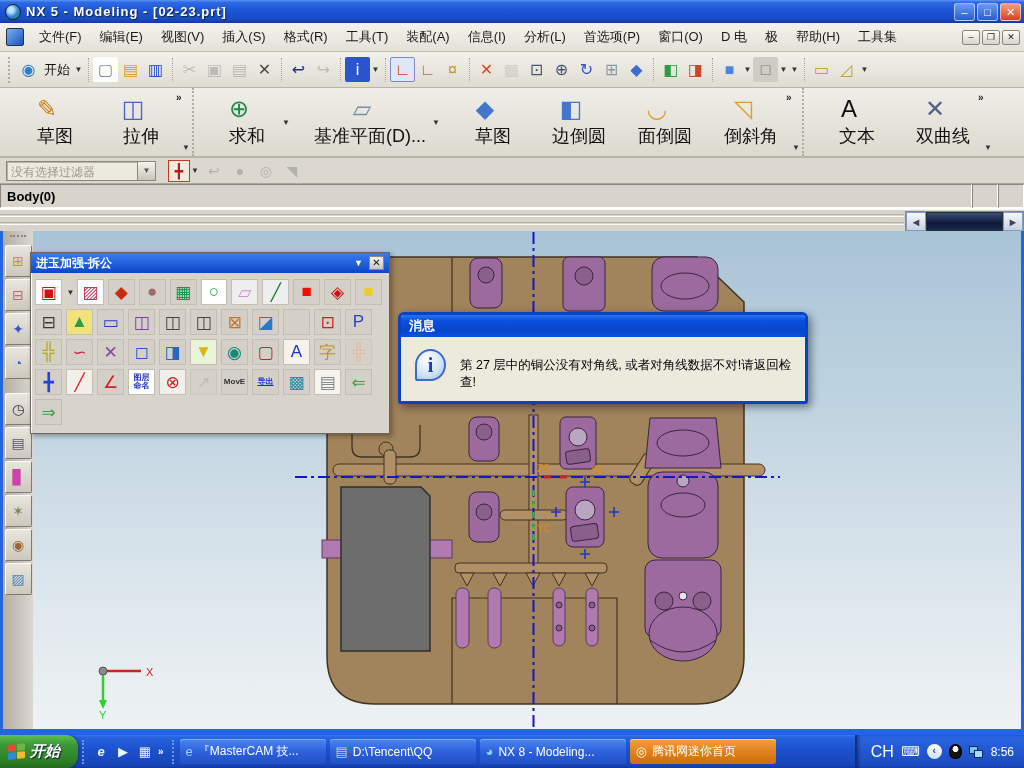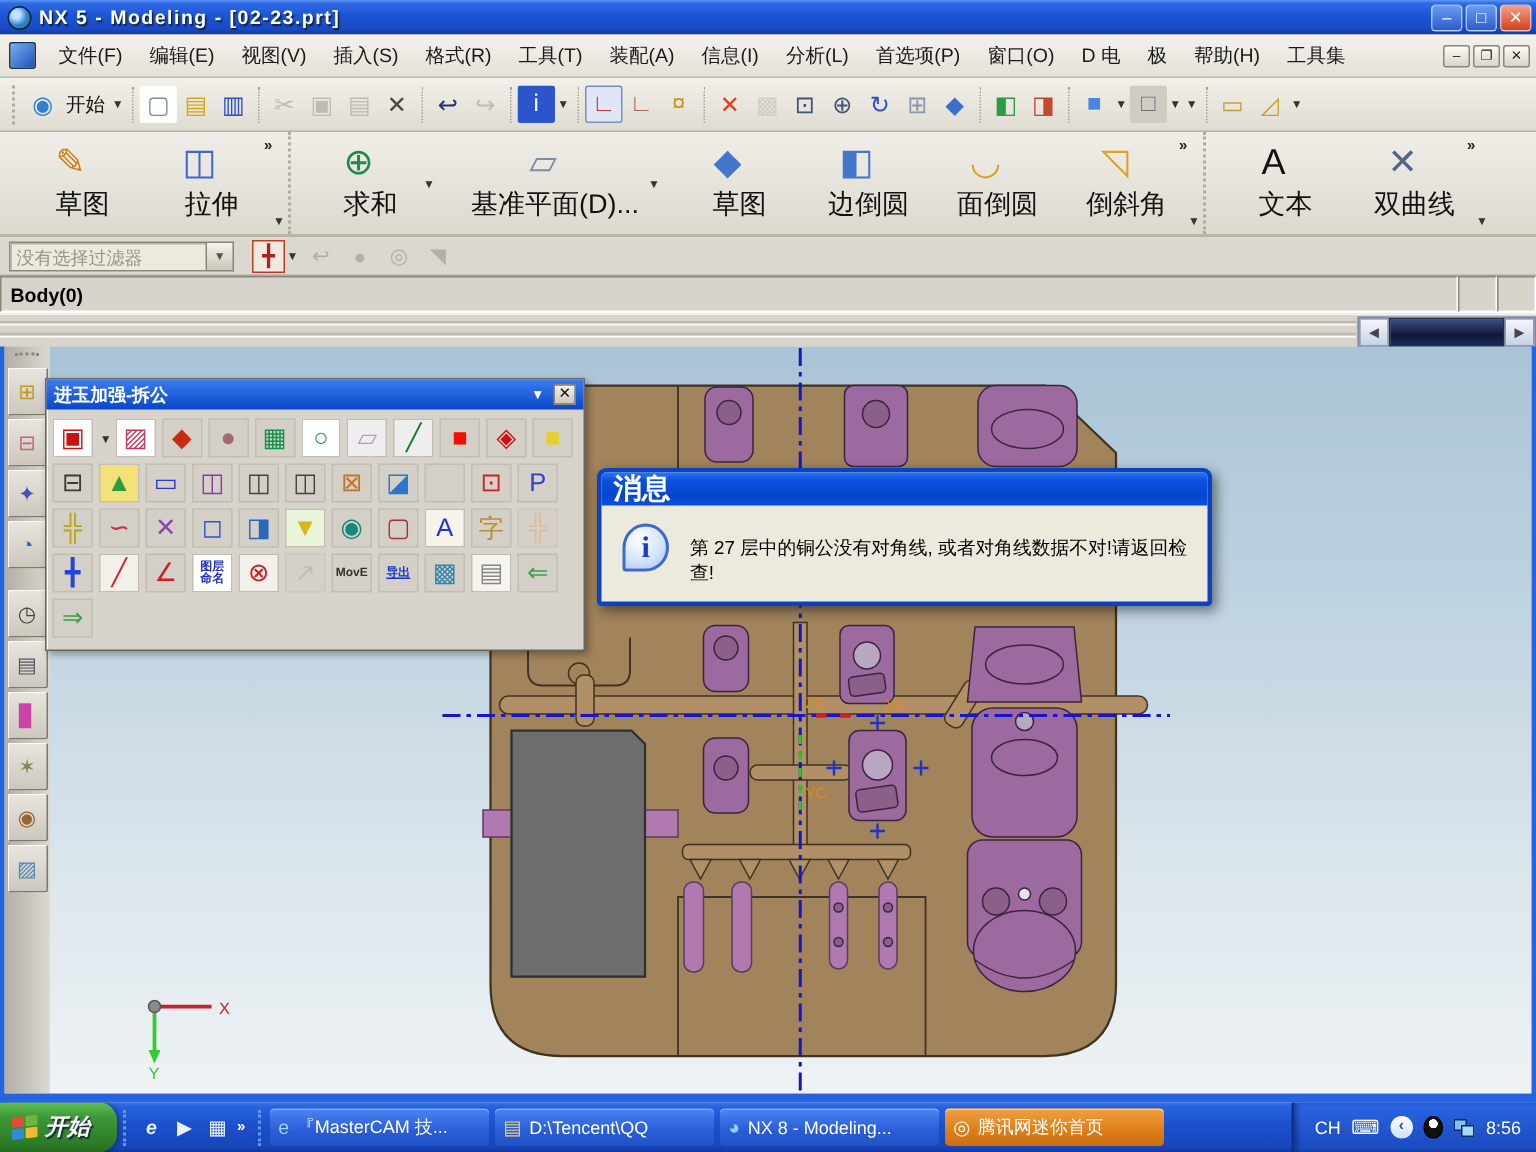--- a/index.html
+++ b/index.html
@@ -89,21 +89,21 @@
   .pal-row { display:flex; align-items:center; height:30px; }
   .pal-icon { width:27px; height:26px; margin-right:4px; display:flex; align-items:center; justify-content:center; font-size:17px; background:#d4d0c8; border:1px solid #c2beb4; }
   .pal-icon.dis { opacity:.5; }
   .pal-caret { width:9px; font-size:8px; color:#333; margin-right:2px; text-align:center; }
   .pal-txt { font-size:8px; line-height:8px; white-space:pre-line; text-align:center; font-weight:bold; }
 
   
   .dialog { position:absolute; left:395px; top:81px; width:410px; z-index:6; border:3px solid #0a42c4; border-radius:6px 6px 3px 3px;
     box-shadow:3px 3px 8px rgba(0,0,0,.45); background:#ece9dd; }
   .dlg-title { height:22px; border-radius:3px 3px 0 0; background:linear-gradient(180deg,#2a75f0 0%,#0a50e0 25%,#0646cc 70%,#0a50e0 100%);
-    color:#fff; font-weight:bold; font-size:19px; display:flex; align-items:center; padding:0 8px; }
+    color:#fff; font-weight:bold; font-size:13px; display:flex; align-items:center; padding:0 8px; }
   .dlg-body { padding:12px 10px 10px 14px; }
   .dlg-row { display:flex; align-items:flex-start; gap:14px; }
   .info-ico { width:32px; height:32px; border-radius:50% 50% 50% 8%; background:radial-gradient(circle at 35% 30%,#ffffff,#cfe2f8 60%,#9cc0ee); border:2px solid #3a6ad0;
     color:#1a3ac8; font-weight:bold; font-size:20px; font-family:"Liberation Serif","DejaVu Serif",serif; display:flex; align-items:center; justify-content:center; }
   .dlg-msg { font-size:12.5px; color:#000; padding-top:8px; }
   .dlg-btnrow { display:flex; justify-content:center; margin-top:14px; }
   .ok-wrap { border:1px dashed #444; padding:1px; }
   .ok-btn { min-width:70px; height:19px; font-size:12px; color:#000; background:linear-gradient(180deg,#f6fce6,#cde49c);
     border:1px solid #4a6d2a; border-radius:2px; box-shadow:0 0 0 1px #b8d488 inset; font-family:inherit; }
 
@@ -117,21 +117,21 @@
   .qlaunch { display:flex; align-items:center; gap:4px; padding:0 8px; border-left:2px dotted #6a96f0; border-right:2px dotted #6a96f0; height:24px; margin-left:4px; }
   .ql-ico { width:18px; height:18px; display:flex; align-items:center; justify-content:center; color:#eaf2ff; font-size:13px; font-weight:bold; }
   .ql-more { color:#fff; font-size:10px; font-weight:bold; }
   .tasks { display:flex; align-items:center; gap:4px; padding:0 6px; flex:1; }
   .task { width:146px; height:25px; border-radius:3px; display:flex; align-items:center; gap:5px; padding:0 6px;
     background:linear-gradient(180deg,#4a85f2,#2a5cd8 60%,#2152c4); box-shadow:inset 0 1px 0 #7ab0ff; color:#fff; font-size:12px; white-space:nowrap; overflow:hidden; }
   .task.active { background:linear-gradient(180deg,#f0a040,#dd7d18 60%,#cc6f10); box-shadow:inset 0 1px 0 #ffcf8a; }
   .task .tico { font-size:13px; }
   .tray { height:33px; display:flex; align-items:center; gap:7px; padding:0 10px 0 14px; background:linear-gradient(180deg,#2a66e4,#1a48bc);
     border-left:2px solid #0f2f8a; box-shadow:inset 2px 0 3px rgba(0,0,0,.3); color:#fff; }
-  .tray .lang { font-size:12px; }
+  .tray .lang { font-size:16px; }
   .tray .kbd { font-size:13px; }
   .chev { width:15px; height:15px; border-radius:50%; background:linear-gradient(180deg,#fff,#cfe0f8); color:#1a48bc; font-weight:bold; font-size:10px; line-height:14px; text-align:center; }
   .qq { width:13px; height:15px; background:radial-gradient(circle at 50% 32%,#fff 0 28%,#111 30%); border-radius:50% 50% 45% 45%; border:1px solid #000; }
   .net { width:15px; height:12px; position:relative; }
   .net i { position:absolute; width:9px; height:8px; background:#7ec3f0; border:1px solid #0a2a6a; }
   .net i:last-child { left:5px; top:4px; background:#a8d8f8; }
   .tray .time { font-size:12px; }
 </style>
 </head>
 <body>

